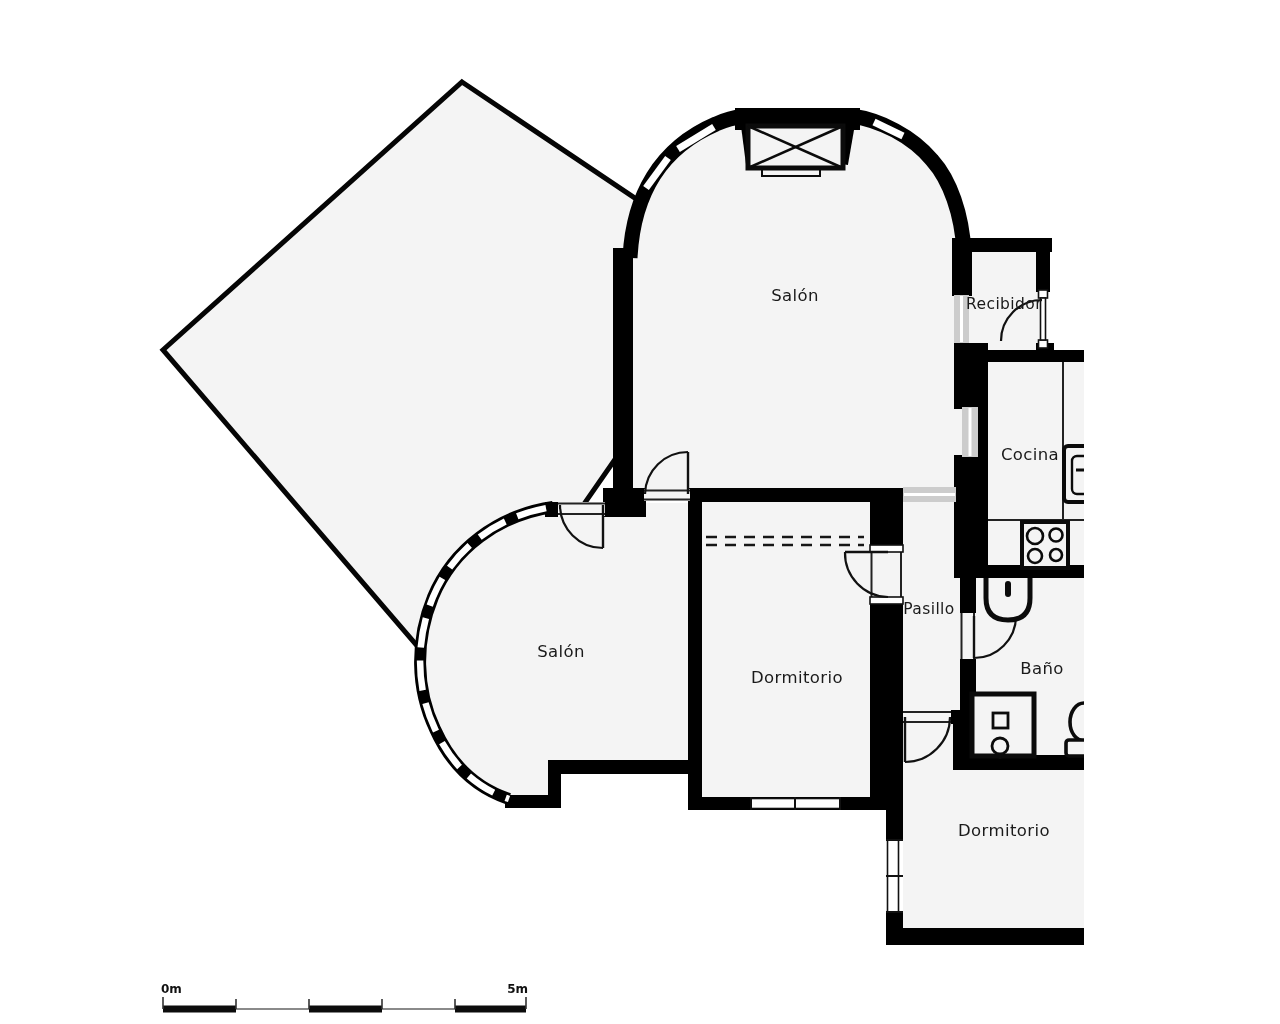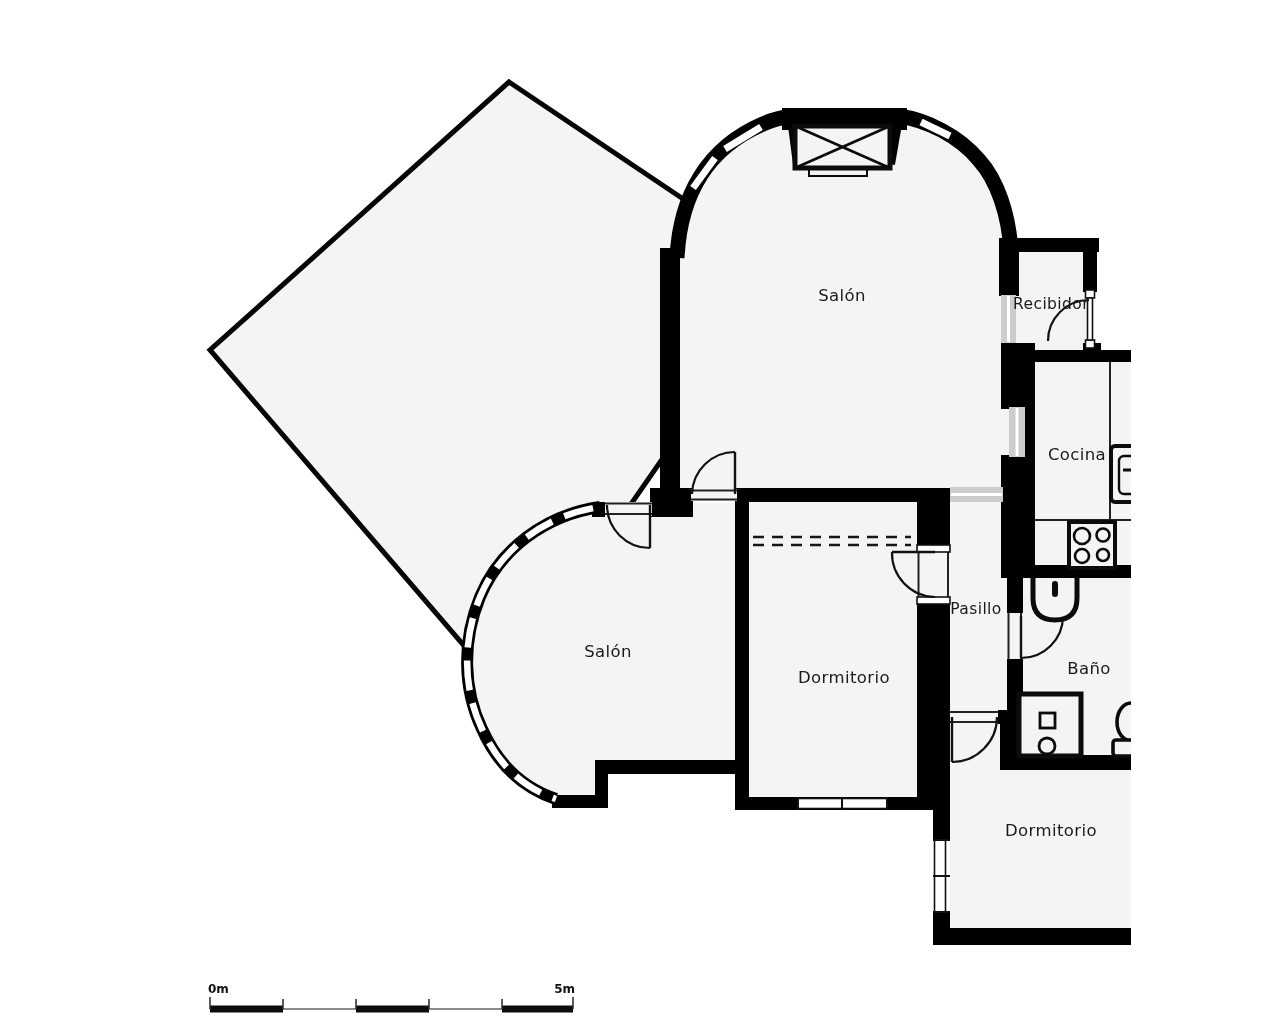--- a/index.html
+++ b/index.html
@@ -1,20 +1,20 @@
 <!DOCTYPE html>
 <html style="--wall: #000000; --floor: #f4f4f4; --opening: #cccccc; --ink: #1a1a1a; --bg: #ffffff;"><head>
 <meta charset="utf-8">
 <style>
   :root{
     --wall:#000000; --floor:#f4f4f4; --opening:#cccccc;
     --ink:#1a1a1a; --thin:#222222; --bg:#ffffff;
   }
   html,body{margin:0;padding:0;background:var(--bg);}
-  .stage{width:1084px;height:1024px;position:relative;background:var(--bg);overflow:hidden;margin-left:47px;}
+  .stage{width:1084px;height:1024px;position:relative;background:var(--bg);overflow:hidden;}
   svg{display:block;}
   .floor{fill:var(--floor);stroke:none;}
   .wall{fill:var(--wall);stroke:none;}
   .wallstroke{stroke:var(--wall);fill:none;}
   .openg{fill:var(--opening);stroke:none;}
   .openline{stroke:#ffffff;stroke-width:3;}
   .win{stroke:#ffffff;fill:none;}
   .winframe{fill:#ffffff;stroke:#111;stroke-width:1.6;}
   .tick{stroke:#111;stroke-width:2;}
   .thinline{stroke:var(--thin);stroke-width:2;fill:none;}

